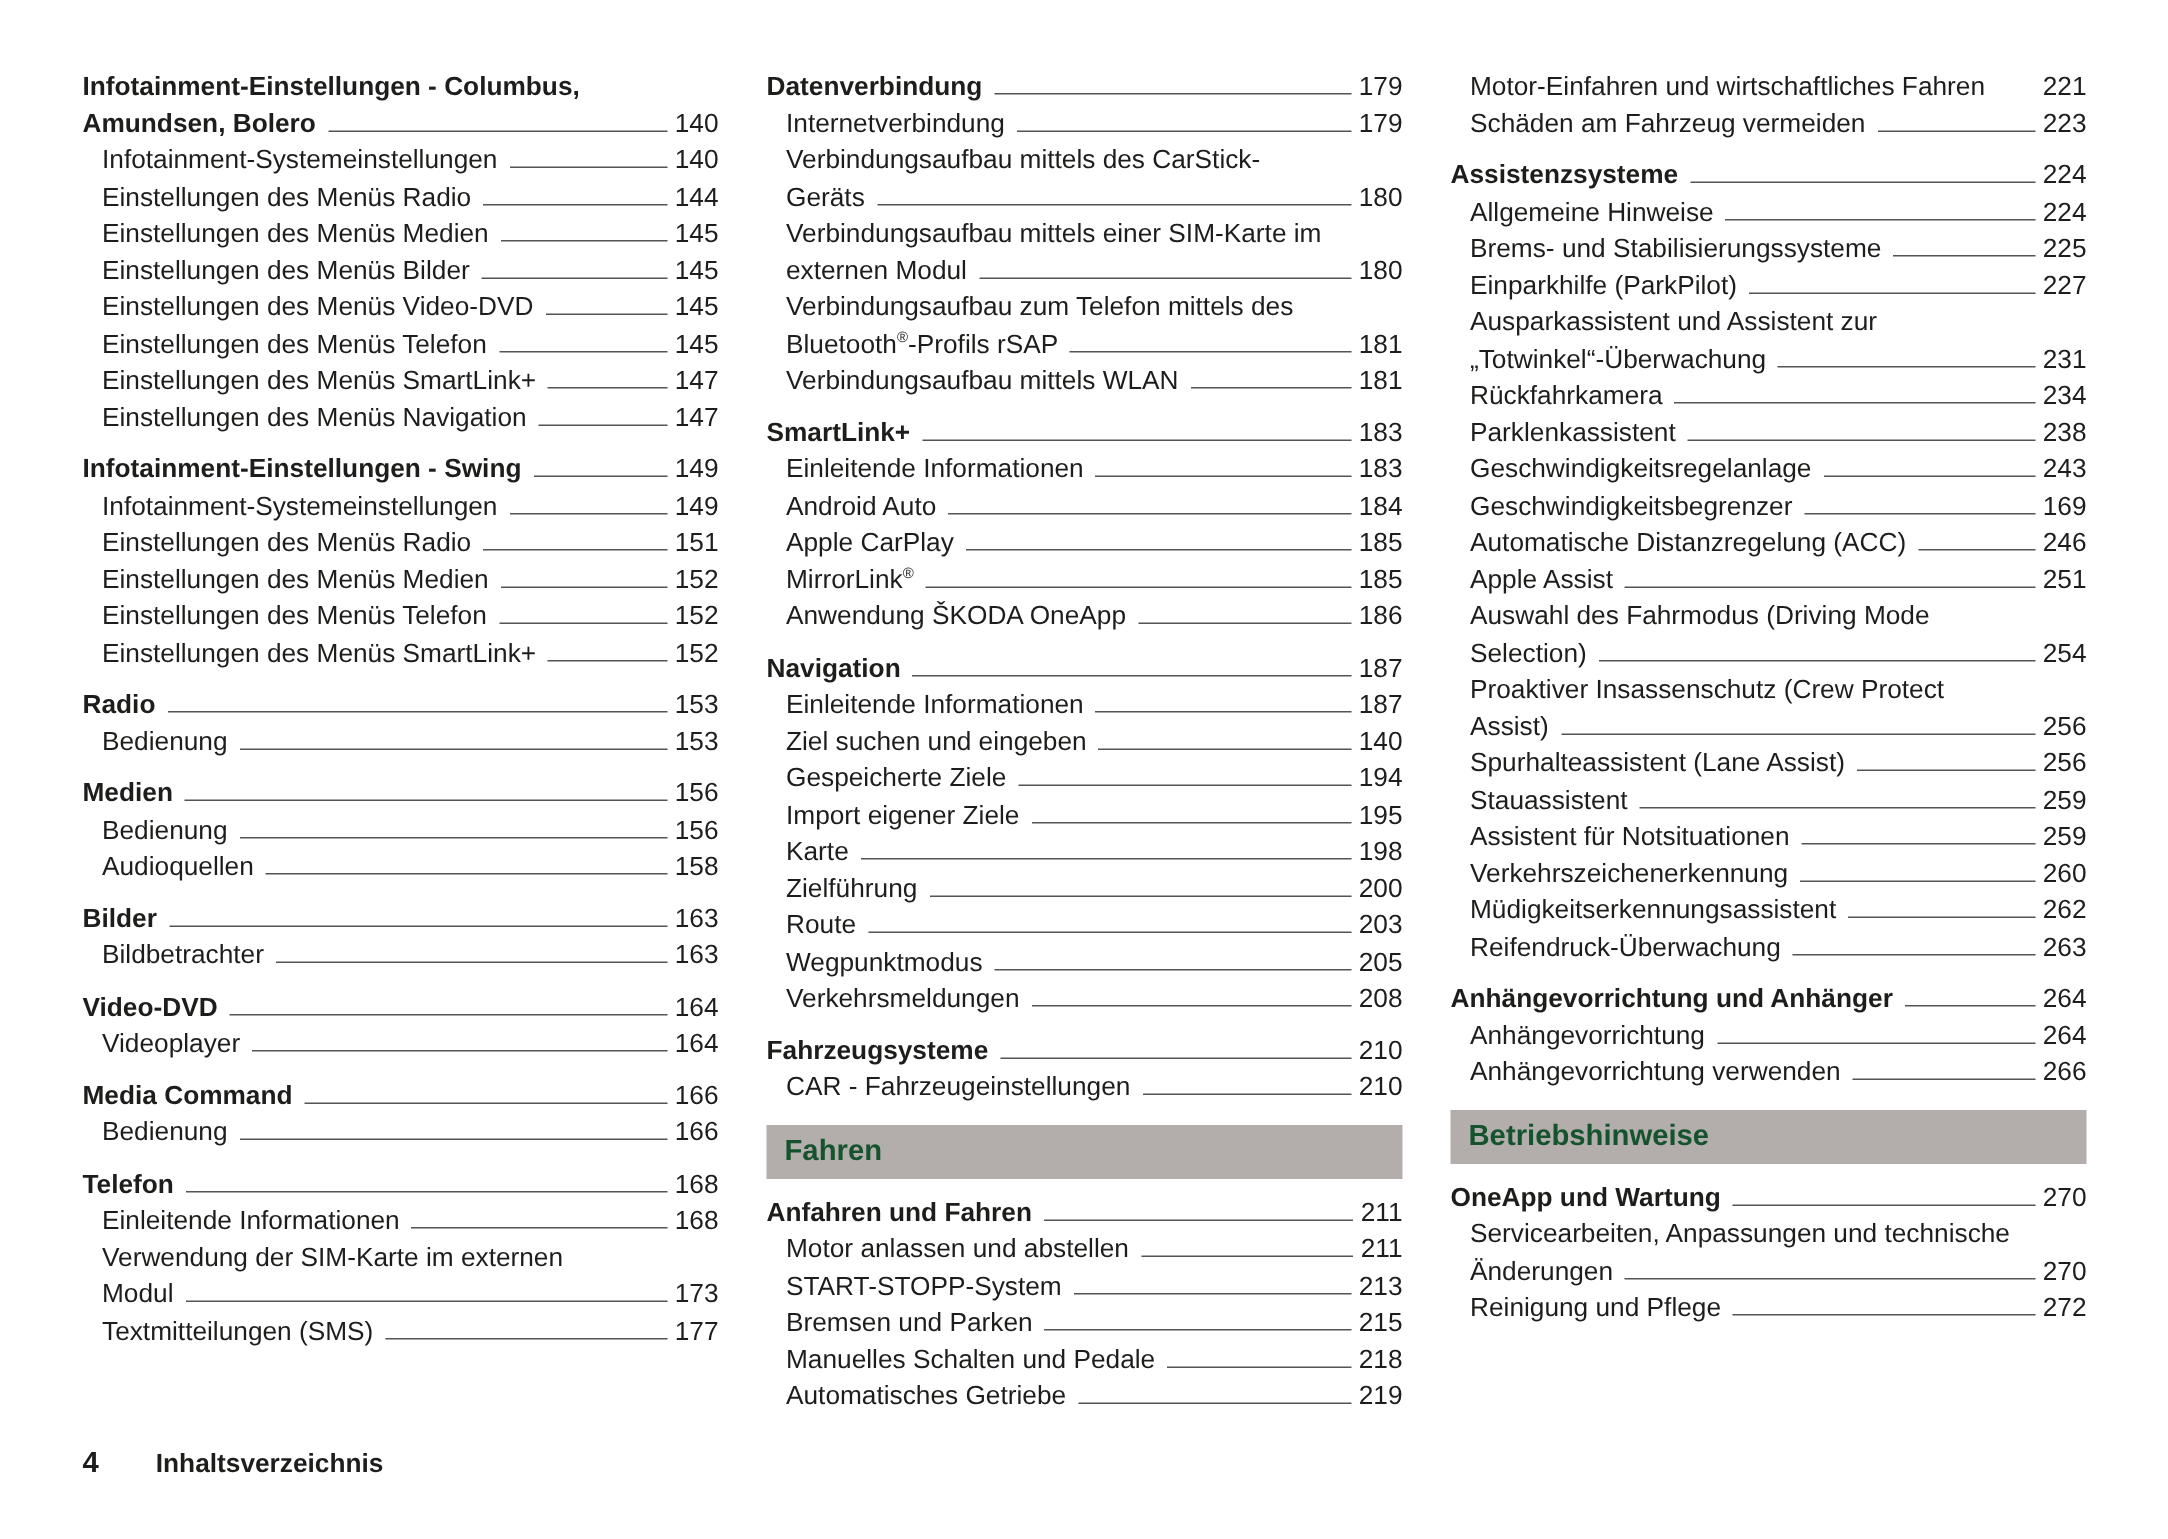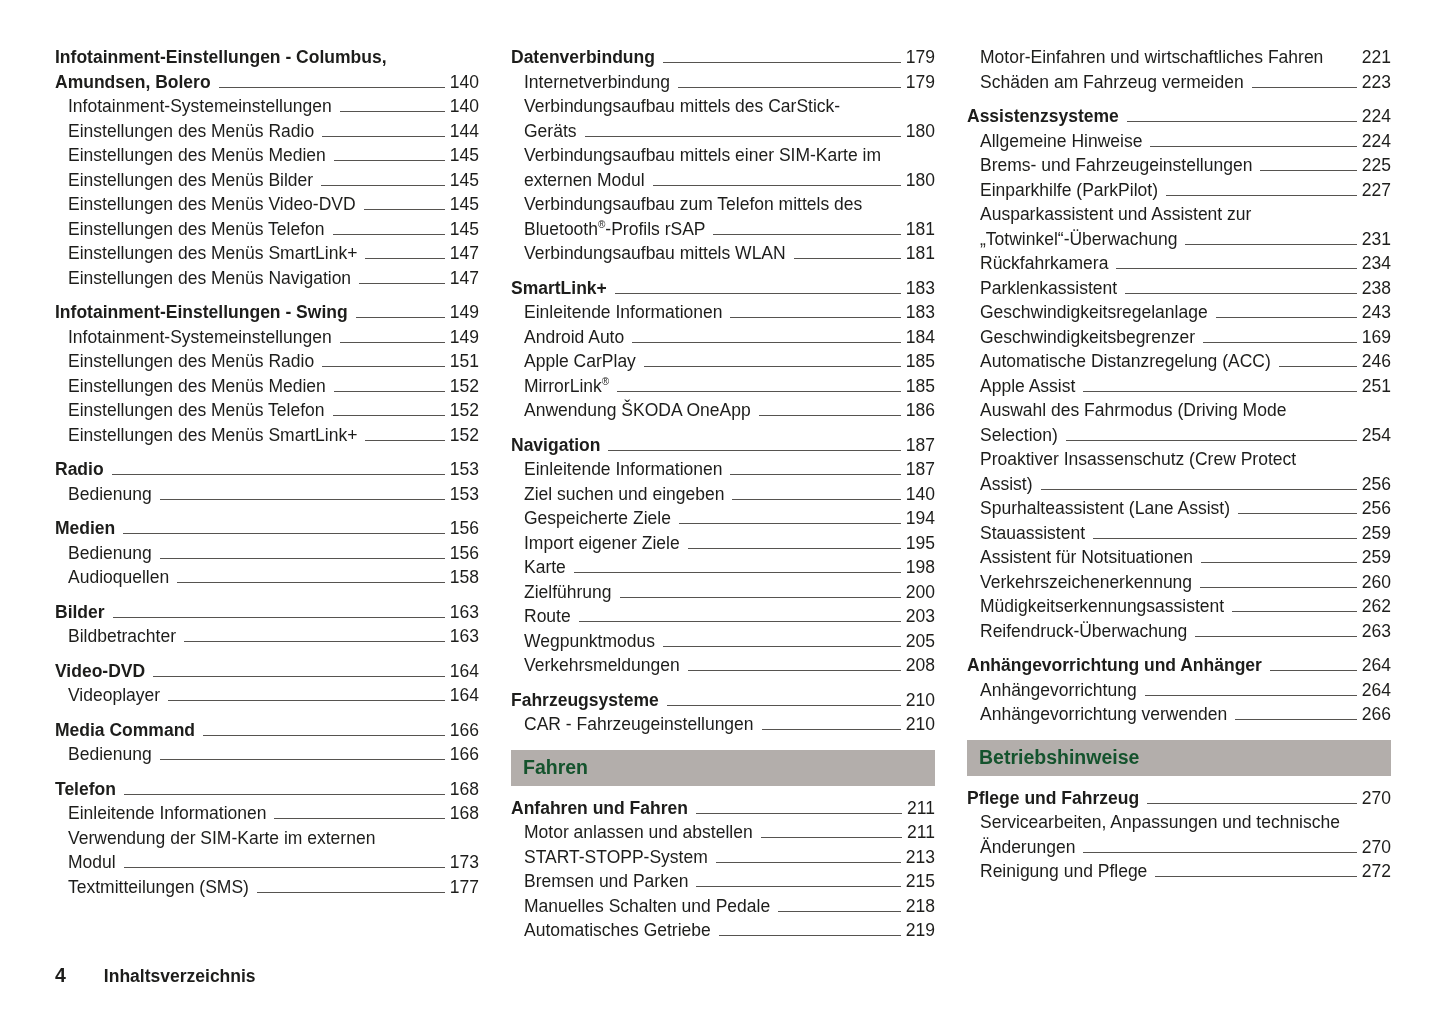--- a/index.html
+++ b/index.html
@@ -522,21 +522,21 @@
         </div>
         <div class="entry sub">
           <div class="eline">
             <span class="t">Allgemeine Hinweise</span>
             <span class="leader"></span>
             <span class="pg">224</span>
           </div>
         </div>
         <div class="entry sub">
           <div class="eline">
-            <span class="t">Brems- und Fahrzeugeinstellungen</span>
+            <span class="t">Brems- und Stabilisierungssysteme</span>
             <span class="leader"></span>
             <span class="pg">225</span>
           </div>
         </div>
         <div class="entry sub">
           <div class="eline">
             <span class="t">Einparkhilfe (ParkPilot)</span>
             <span class="leader"></span>
             <span class="pg">227</span>
           </div>
@@ -674,21 +674,21 @@
             <span class="t">Anhängevorrichtung verwenden</span>
             <span class="leader"></span>
             <span class="pg">266</span>
           </div>
         </div>
         <div class="banner">
           <span>Betriebshinweise</span>
         </div>
         <div class="entry head">
           <div class="eline">
-            <span class="t">Pflege und Fahrzeug</span>
+            <span class="t">OneApp und Wartung</span>
             <span class="leader"></span>
             <span class="pg">270</span>
           </div>
         </div>
         <div class="entry sub">
           <div class="eline">
             <span class="t">Servicearbeiten, Anpassungen und technische</span>
           </div>
           <div class="eline">
             <span class="t">Änderungen</span>

